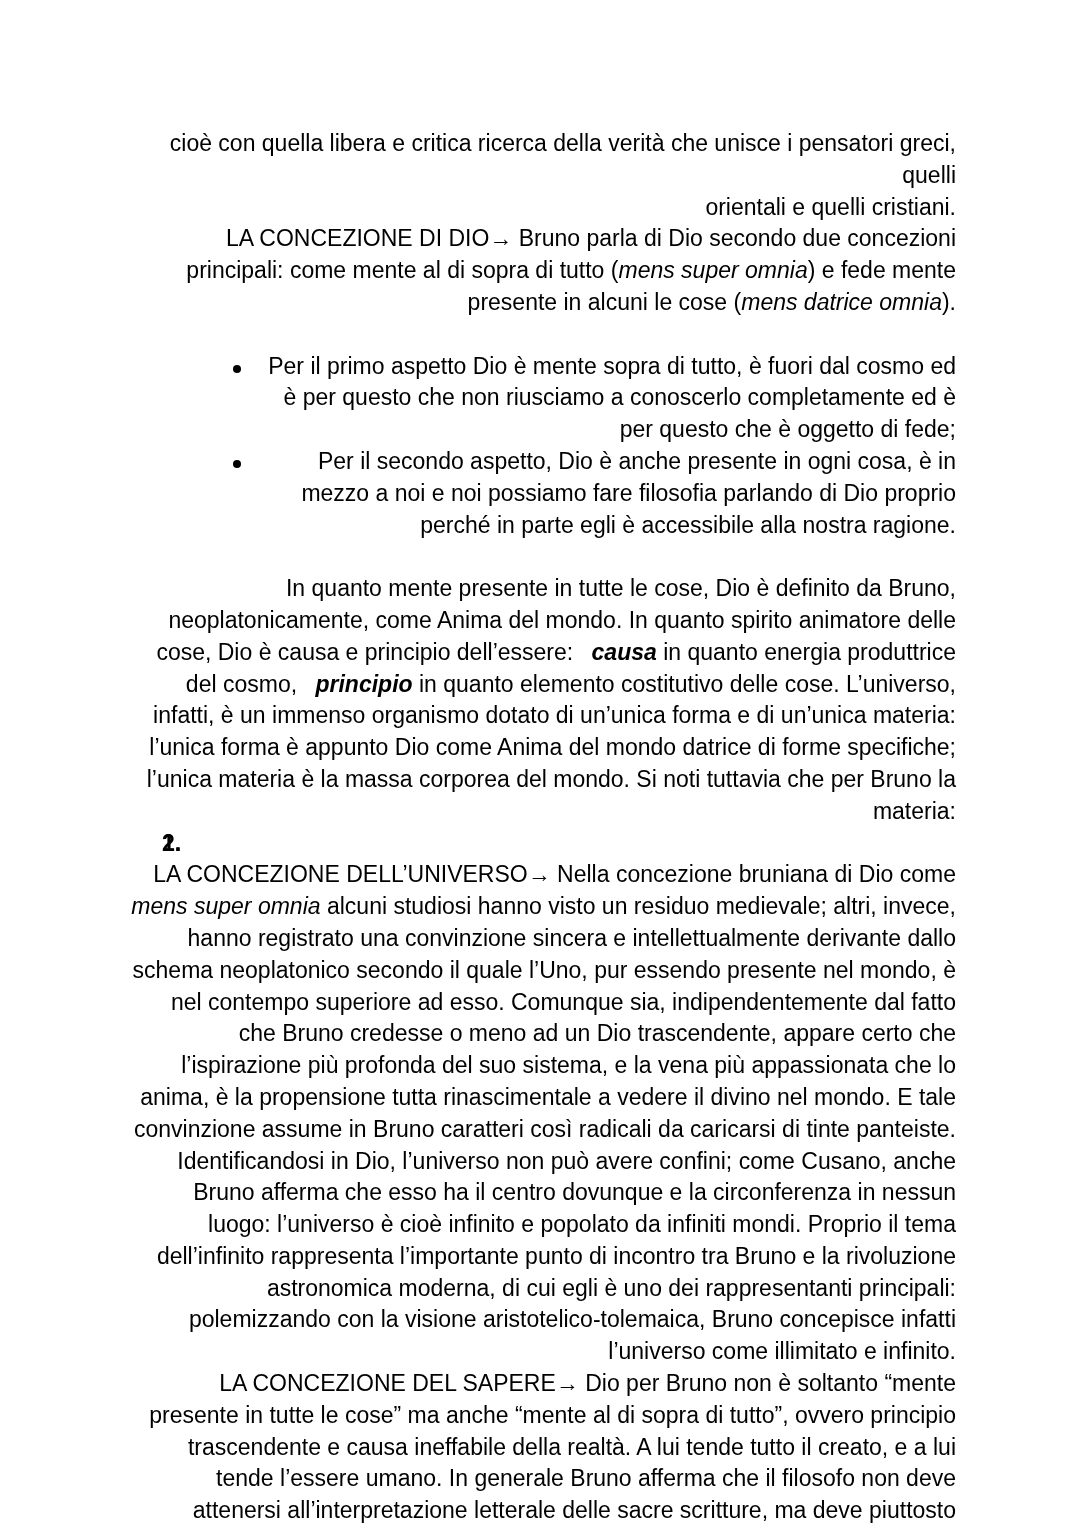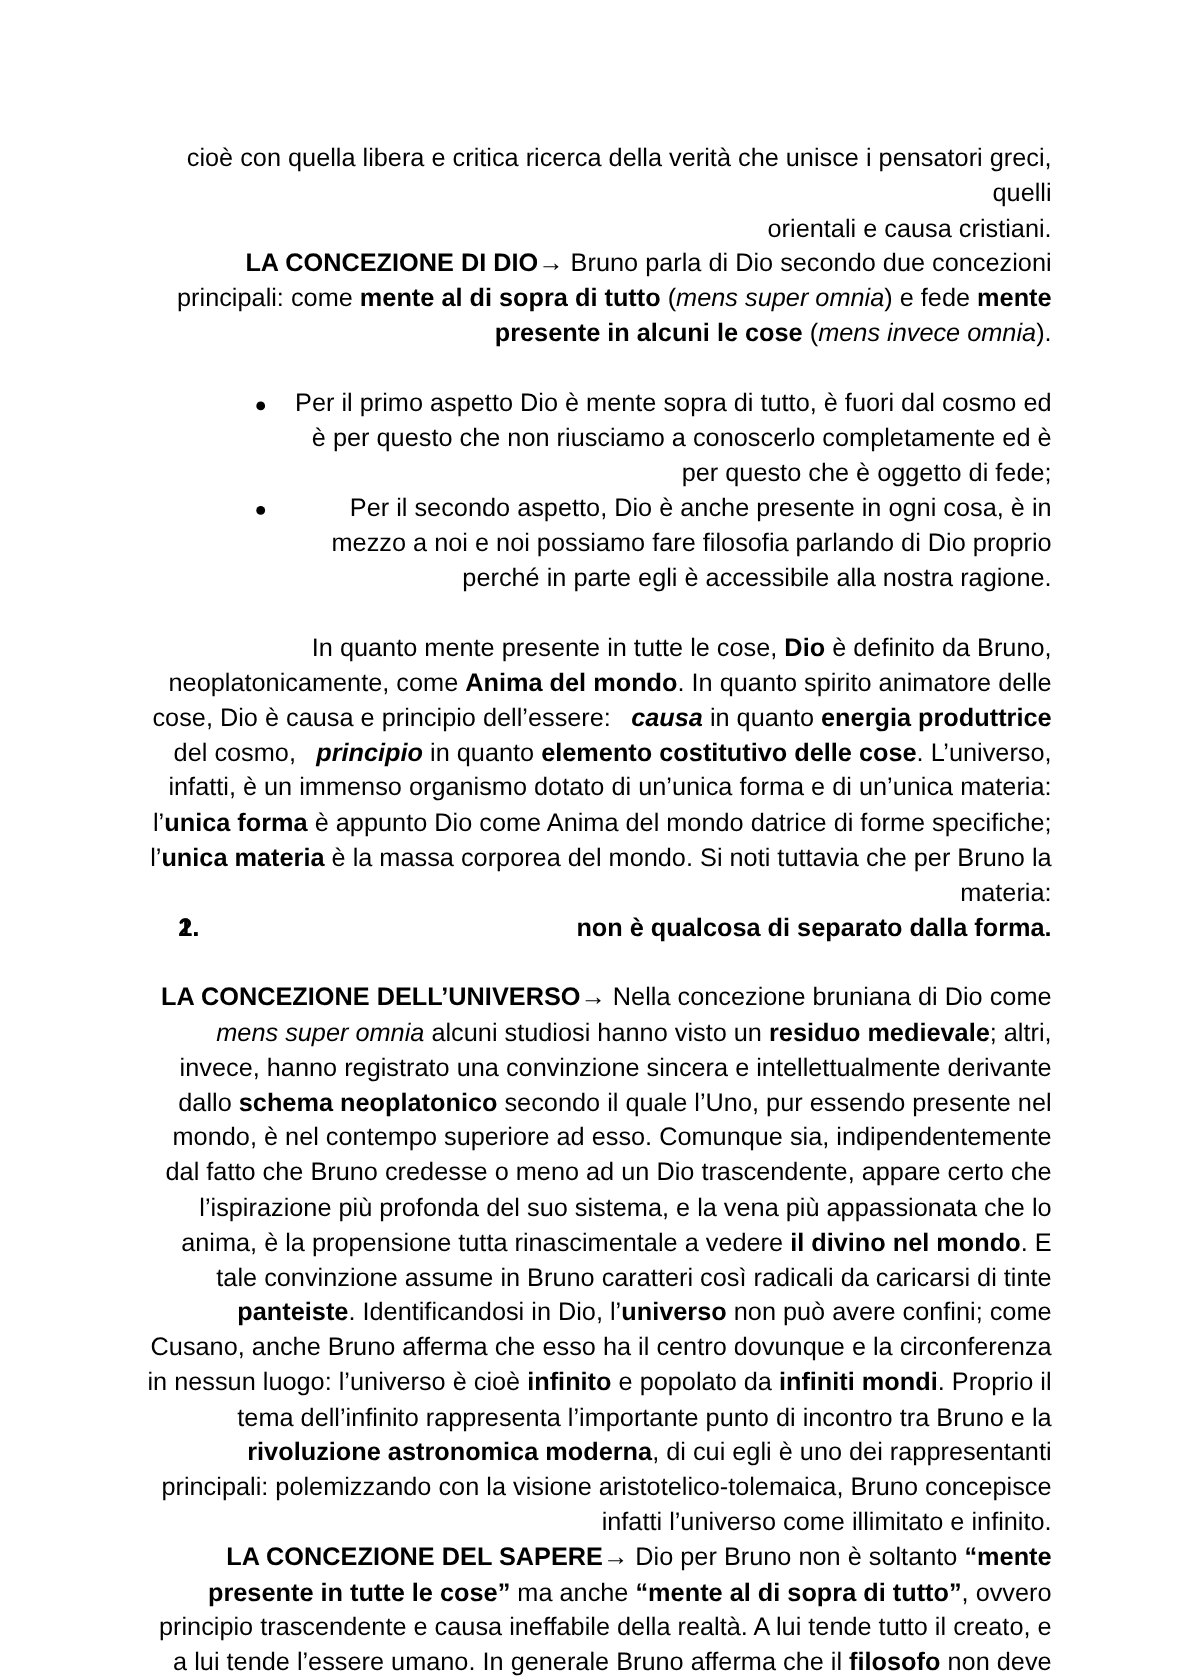--- a/index.html
+++ b/index.html
@@ -29,21 +29,21 @@
     line-height: 31.8px;
     text-align: right;
   }
   p.para {
     margin: 0;
     padding: 0;
   }
   p.para.gap-before {
     margin-top: 31.8px;
   }
-  b, strong { font-weight: bold; margin-top: 33px; }
+  b, strong { font-weight: normal; margin-top: 33px; }
   i, em { font-style: italic; }
   .bi { font-weight: bold; font-style: italic; margin-left: 12px; }
   .arrow {
     font-weight: normal;
     font-style: normal;
   }
 
   
   ul.bullets {
     margin: 0;
@@ -85,34 +85,34 @@
     top: 0;
     font-weight: bold;
   }
 </style>
 </head>
 <body>
 
 <div class="page">
   <div class="doc-body">
 
-    <p class="para"><span>cioè con quella libera e critica ricerca della verità che unisce i pensatori greci, quelli</span><br><span>orientali e causa cristiani.</span></p>
+    <p class="para"><span>cioè con quella libera e critica ricerca della verità che unisce i pensatori greci, quelli</span><br><span>orientali e quelli cristiani.</span></p>
 
-    <p class="para"><b>LA CONCEZIONE DI DIO</b><span class="arrow">→</span><span> Bruno parla di Dio secondo due concezioni principali: come </span><b>mente al di sopra di tutto</b><span> (</span><i>mens super omnia</i><span>) e fede </span><b>mente presente in alcuni le cose</b><span> (</span><i>mens invece omnia</i><span>).</span></p>
+    <p class="para"><b>LA CONCEZIONE DI DIO</b><span class="arrow">→</span><span> Bruno parla di Dio secondo due concezioni principali: come </span><b>mente al di sopra di tutto</b><span> (</span><i>mens super omnia</i><span>) e fede </span><b>mente presente in alcuni le cose</b><span> (</span><i>mens datrice omnia</i><span>).</span></p>
 
     <ul class="bullets">
       <li><span>Per il primo aspetto Dio è mente sopra di tutto, è fuori dal cosmo ed è per questo che non riusciamo a conoscerlo completamente ed è per questo che è oggetto di fede;</span></li>
       <li><span>Per il secondo aspetto, Dio è anche presente in ogni cosa, è in mezzo a noi e noi possiamo fare filosofia parlando di Dio proprio perché in parte egli è accessibile alla nostra ragione.</span></li>
     </ul>
 
     <p class="para gap-before"><span>In quanto mente presente in tutte le cose, </span><b>Dio</b><span> è definito da Bruno, neoplatonicamente, come </span><b>Anima del mondo</b><span>. In quanto spirito animatore delle cose, Dio è causa e principio dell’essere: </span><span class="bi">causa</span><span> in quanto </span><b>energia produttrice</b><span> del cosmo, </span><span class="bi">principio</span><span> in quanto </span><b>elemento costitutivo delle cose</b><span>. L’universo, infatti, è un immenso organismo dotato di un’unica forma e di un’unica materia: l’</span><b>unica forma</b><span> è appunto Dio come Anima del mondo datrice di forme specifiche; l’</span><b>unica materia</b><span> è la massa corporea del mondo. Si noti tuttavia che per Bruno la materia:</span></p>
 
     <ol class="numbers">
       <li><span class="num">1.</span></li>
-      <li><span class="num">2.</span><span>non è qualcosa di separato dalla forma.</span></li>
+      <li><span class="num">2.</span></li>
     </ol>
 
     <p class="para gap-before"><b>LA CONCEZIONE DELL’UNIVERSO</b><span class="arrow">→</span><span> Nella concezione bruniana di Dio come </span><i>mens super omnia</i><span> alcuni studiosi hanno visto un </span><b>residuo medievale</b><span>; altri, invece, hanno registrato una convinzione sincera e intellettualmente derivante dallo </span><b>schema neoplatonico</b><span> secondo il quale l’Uno, pur essendo presente nel mondo, è nel contempo superiore ad esso. Comunque sia, indipendentemente dal fatto che Bruno credesse o meno ad un Dio trascendente, appare certo che l’ispirazione più profonda del suo sistema, e la vena più appassionata che lo anima, è la propensione tutta rinascimentale a vedere </span><b>il divino nel mondo</b><span>. E tale convinzione assume in Bruno caratteri così radicali da caricarsi di tinte </span><b>panteiste</b><span>. Identificandosi in Dio, l’</span><b>universo</b><span> non può avere confini; come Cusano, anche Bruno afferma che esso ha il centro dovunque e la circonferenza in nessun luogo: l’universo è cioè </span><b>infinito</b><span> e popolato da </span><b>infiniti mondi</b><span>. Proprio il tema dell’infinito rappresenta l’importante punto di incontro tra Bruno e la </span><b>rivoluzione astronomica moderna</b><span>, di cui egli è uno dei rappresentanti principali: polemizzando con la visione aristotelico-tolemaica, Bruno concepisce infatti l’universo come illimitato e infinito.</span></p>
 
     <p class="para"><b>LA CONCEZIONE DEL SAPERE</b><span class="arrow">→</span><span> Dio per Bruno non è soltanto </span><b>“mente presente in tutte le cose”</b><span> ma anche </span><b>“mente al di sopra di tutto”</b><span>, ovvero principio trascendente e causa ineffabile della realtà. A lui tende tutto il creato, e a lui tende l’essere umano. In generale Bruno afferma che il </span><b>filosofo</b><span> non deve attenersi all’interpretazione letterale delle sacre scritture, ma deve piuttosto cogliere l’</span><b>infinita</b></p>
 
   </div>
 </div>
 
 </body></html>

